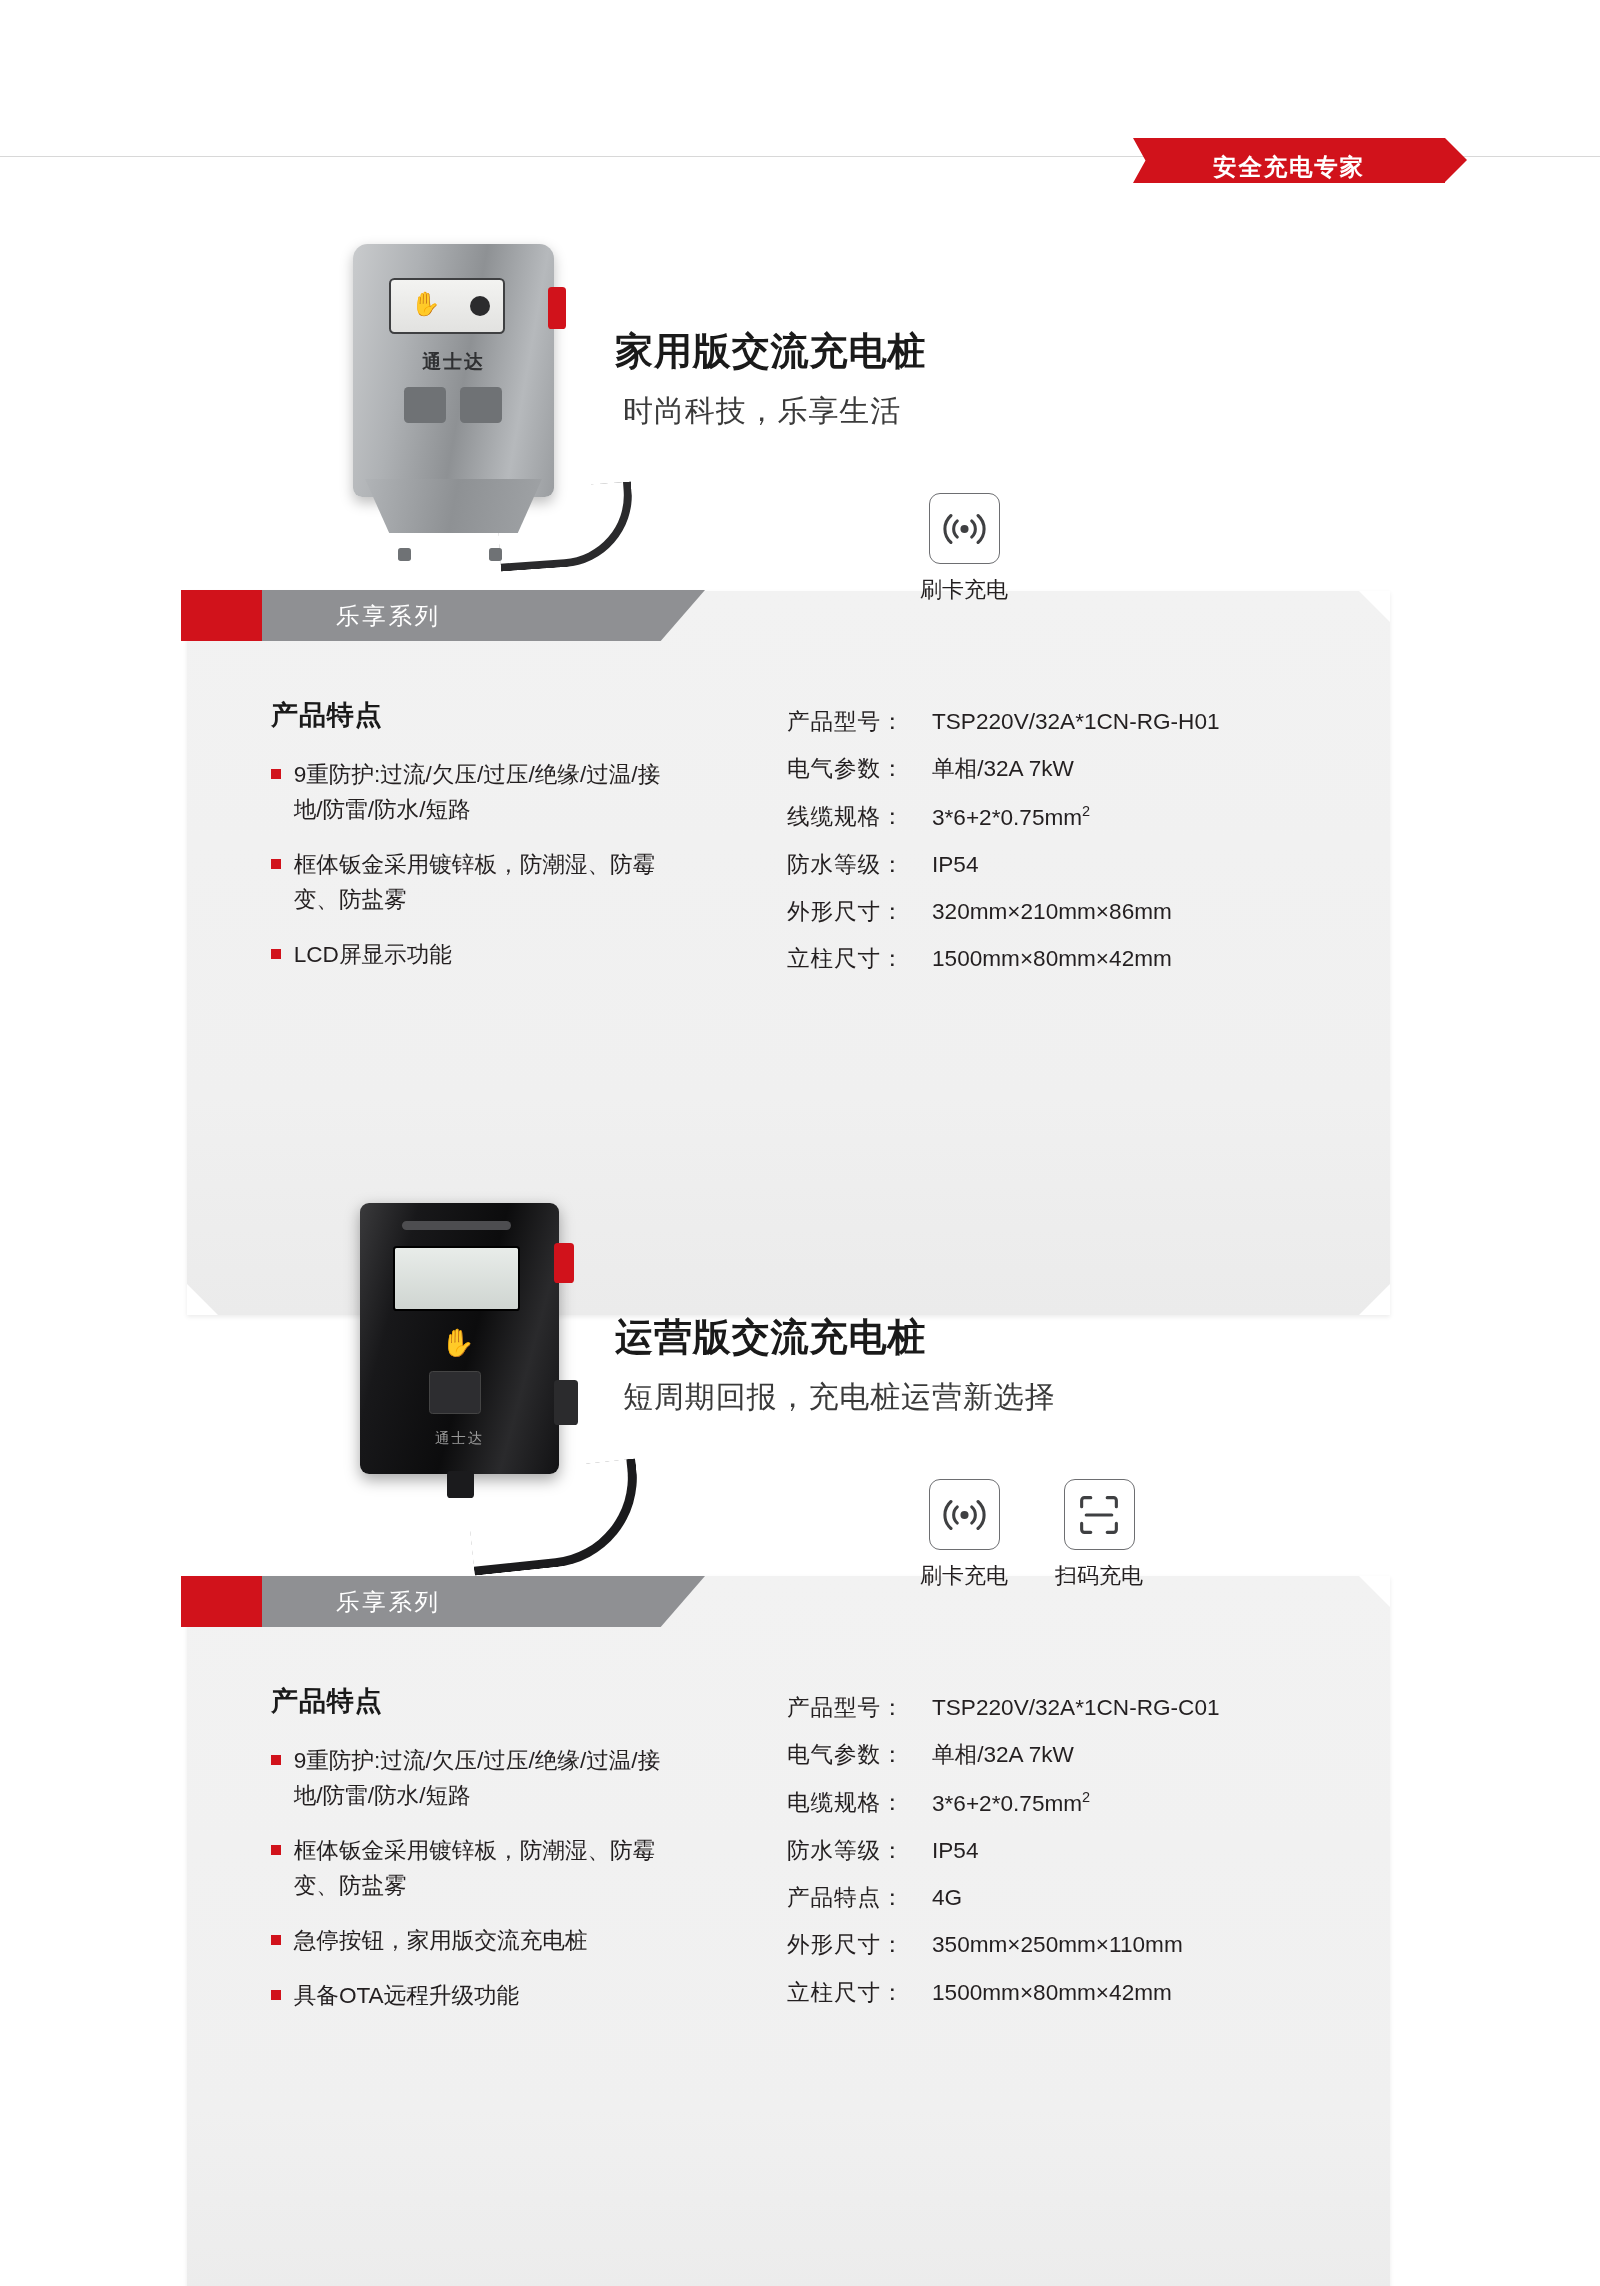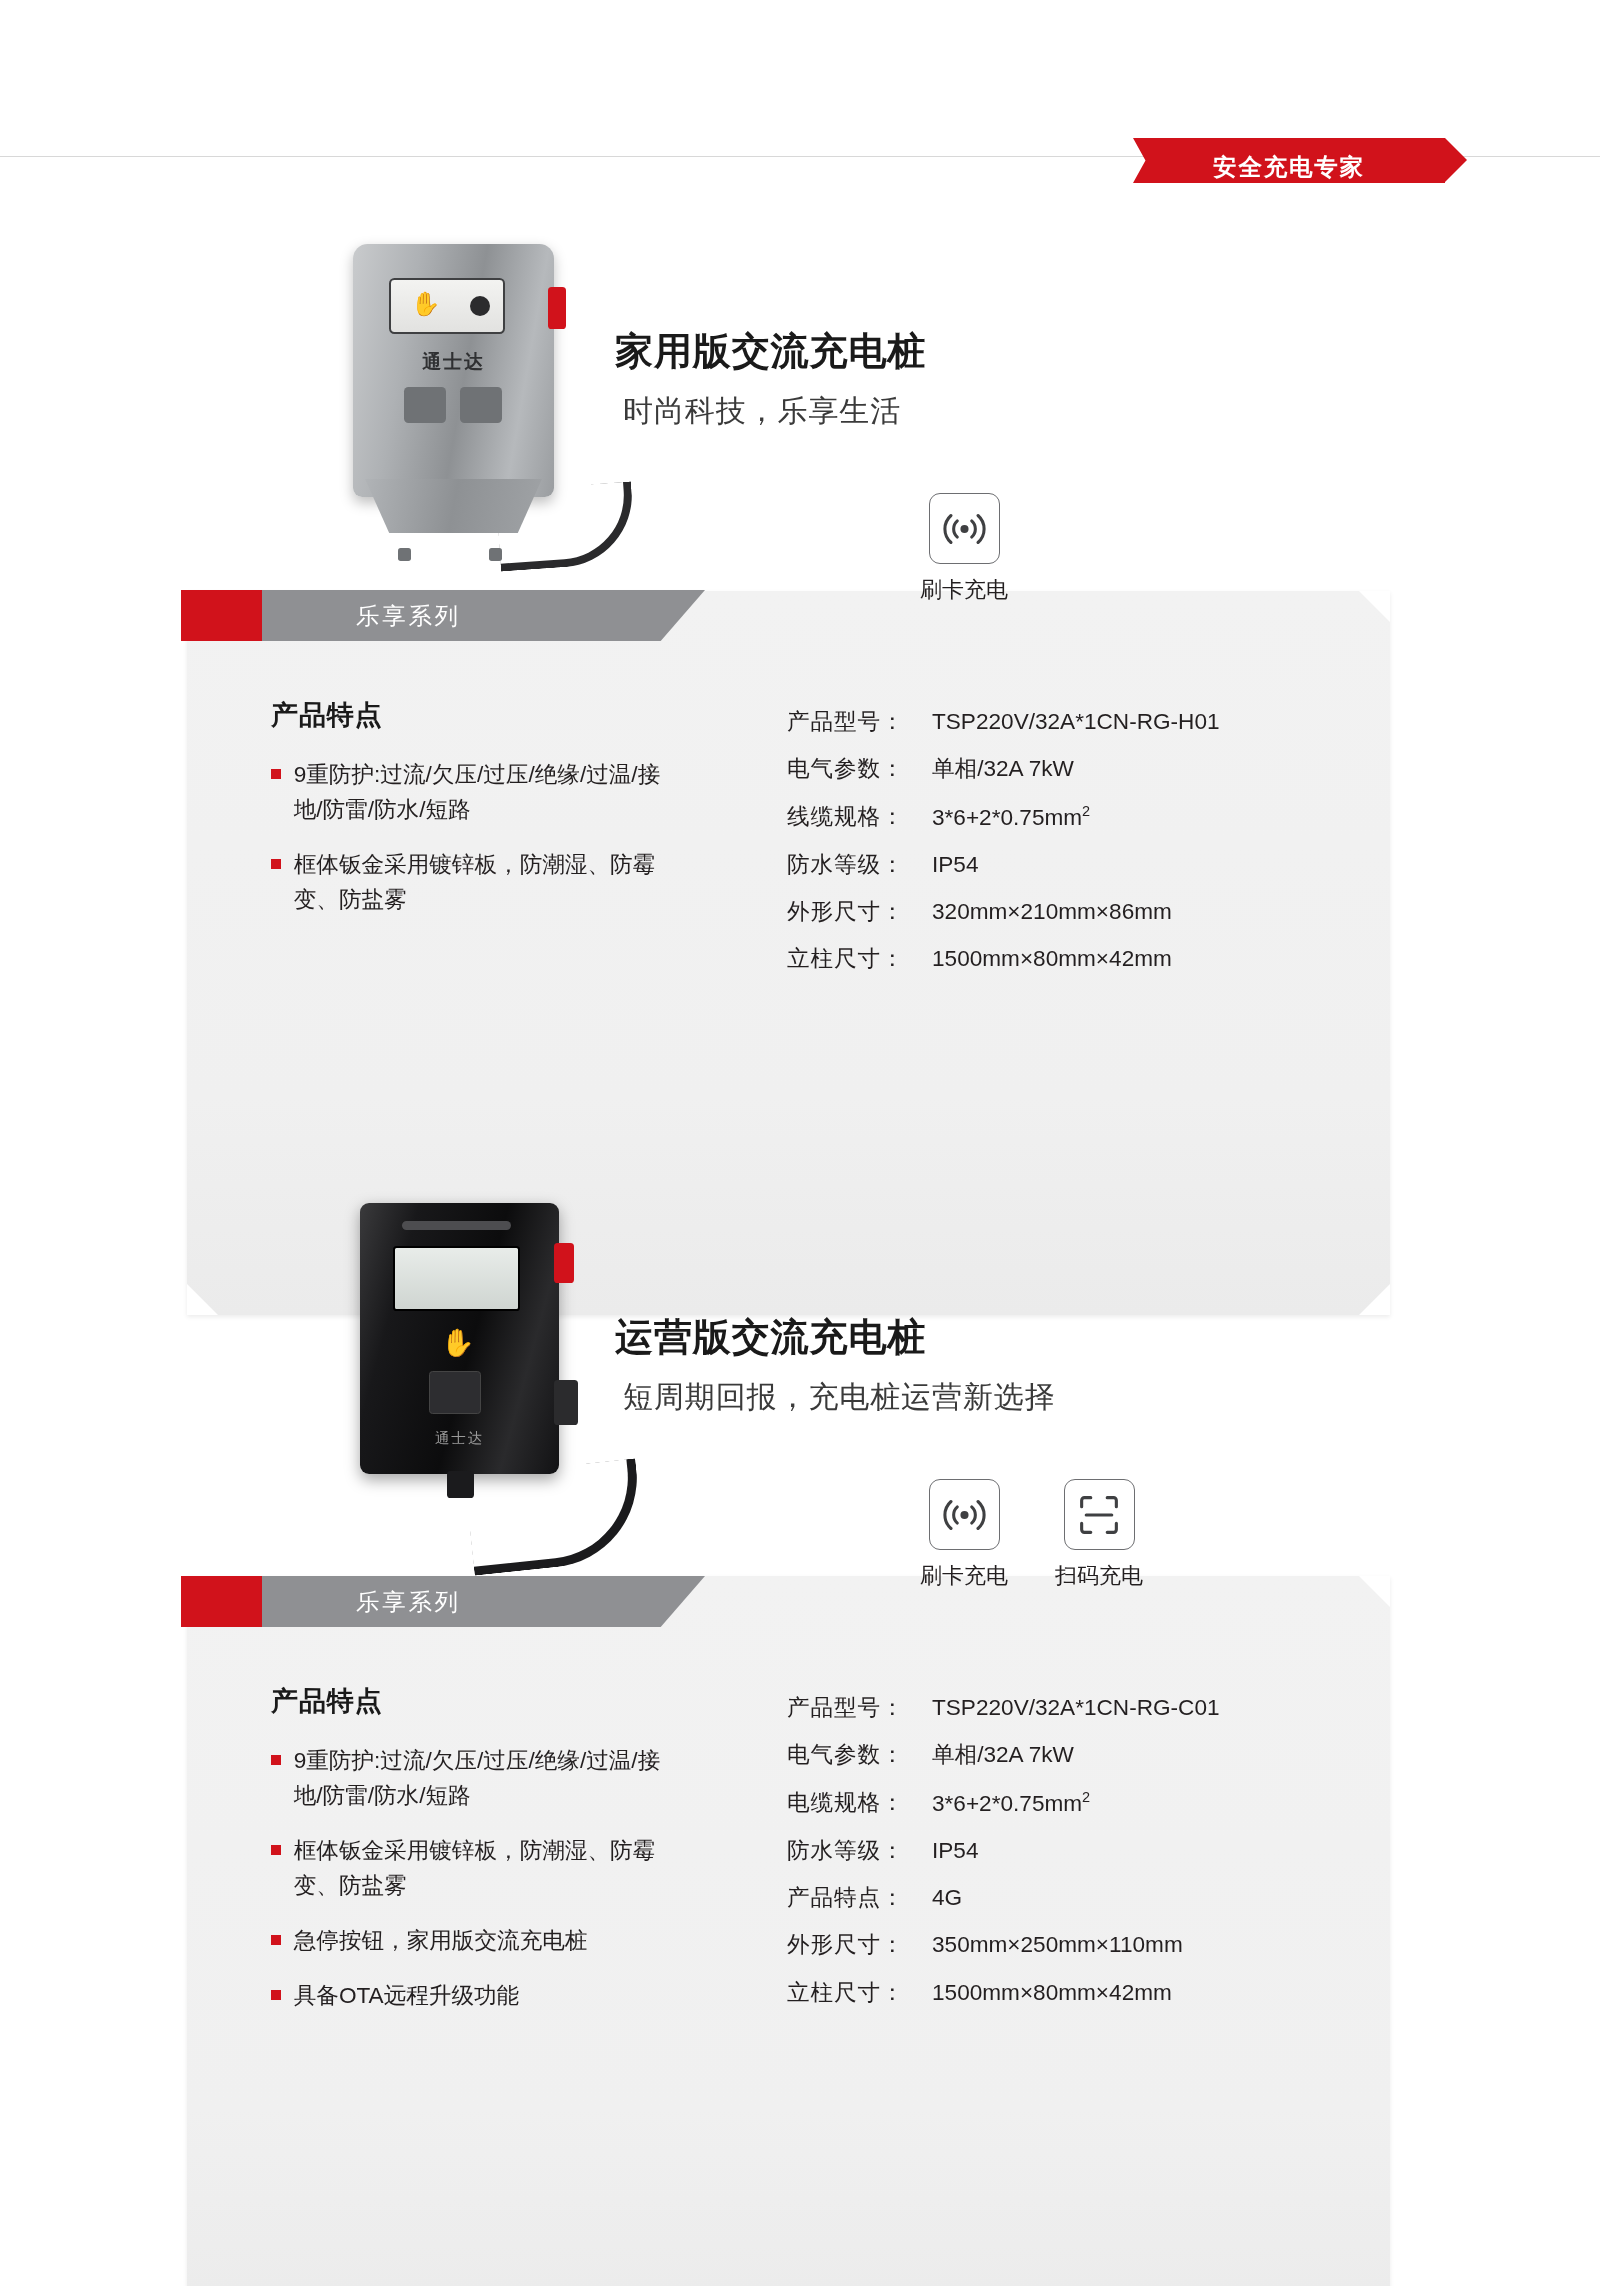--- a/index.html
+++ b/index.html
@@ -101,21 +101,21 @@
   }
   .series-tag .tag-grey {
     height: 51px;
     width: 443px;
     background: #8f9093;
     color: #ffffff;
     font-size: 23.5px;
     letter-spacing: 2.7px;
     display: flex;
     align-items: center;
-    padding-left: 94px;
+    padding-left: 74px;
     clip-path: polygon(0 0, 100% 0, 90% 100%, 0 100%);
     margin-left: -9px;
   }
 
   
   .prod-title {
     position: absolute;
     font-size: 38px;
     font-weight: bold;
     color: #1a1a1a;
@@ -395,20 +395,24 @@
     <div class="sec-head">产品特点</div>
 
     <div class="bullet-item">
       <span class="bullet-sq"></span>
       <span class="bullet-text">9重防护:过流/欠压/过压/绝缘/过温/接地/防雷/防水/短路</span>
     </div>
     <div class="bullet-item">
       <span class="bullet-sq"></span>
       <span class="bullet-text">框体钣金采用镀锌板，防潮湿、防霉变、防盐雾</span>
     </div>
+    <div class="bullet-item">
+      <span class="bullet-sq"></span>
+      <span class="bullet-text">LCD屏显示功能</span>
+    </div>
   </div>
 
   <div class="col-right" style="left:787px; top:517px; width:507px;">
     <div class="spec-row">
       <span class="spec-key">产品型号：</span>
       <span class="spec-val">TSP220V/32A*1CN-RG-H01</span>
     </div>
     <div class="spec-row">
       <span class="spec-key">电气参数：</span>
       <span class="spec-val">单相/32A 7kW</span>

